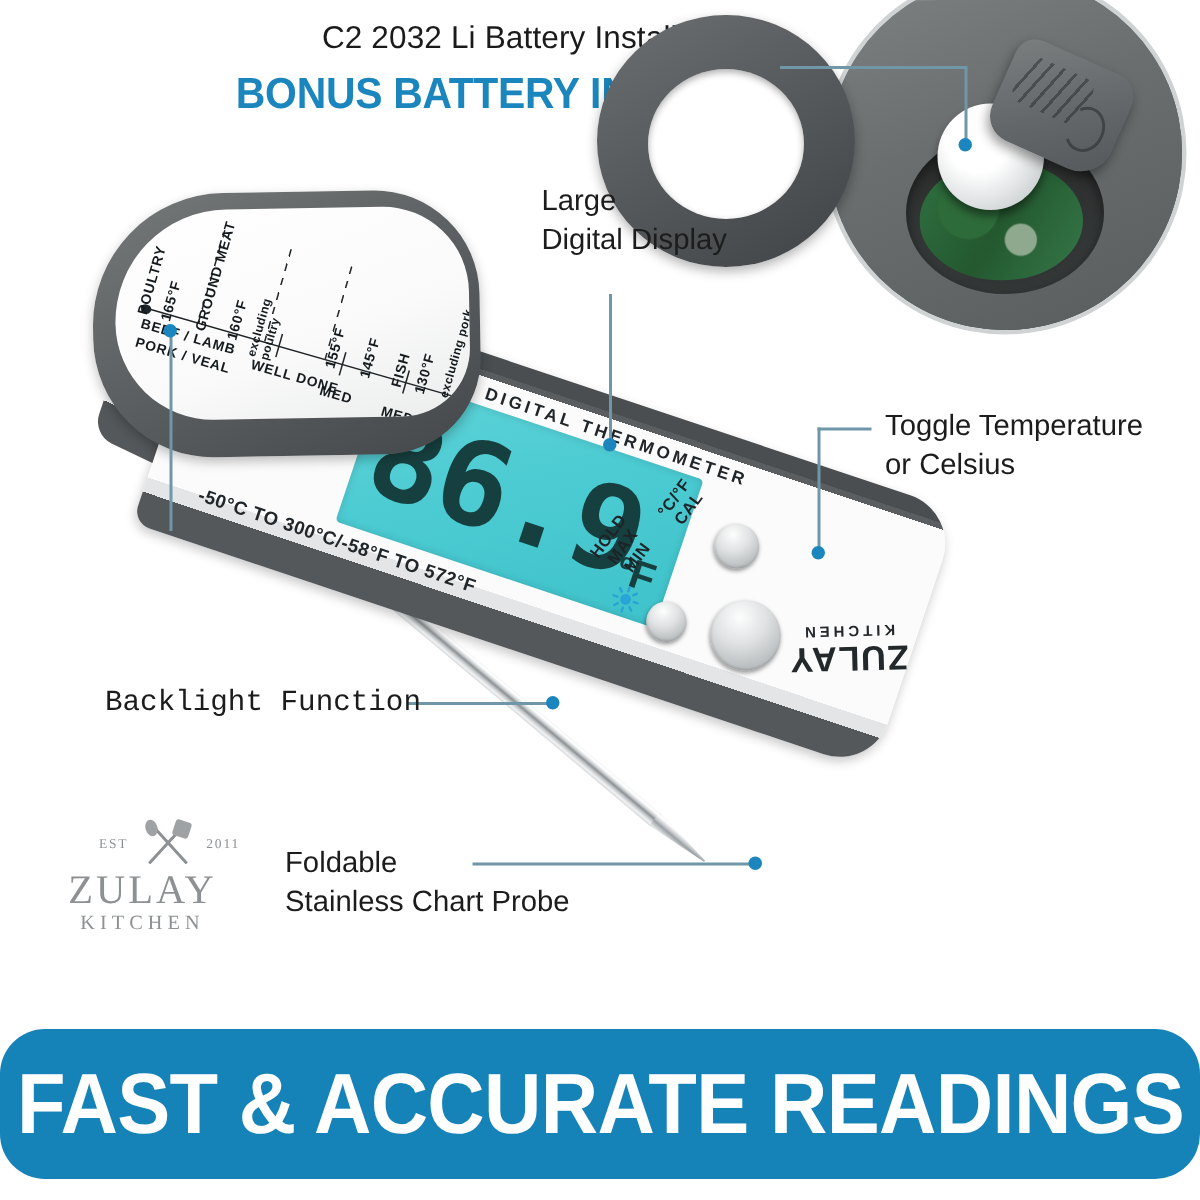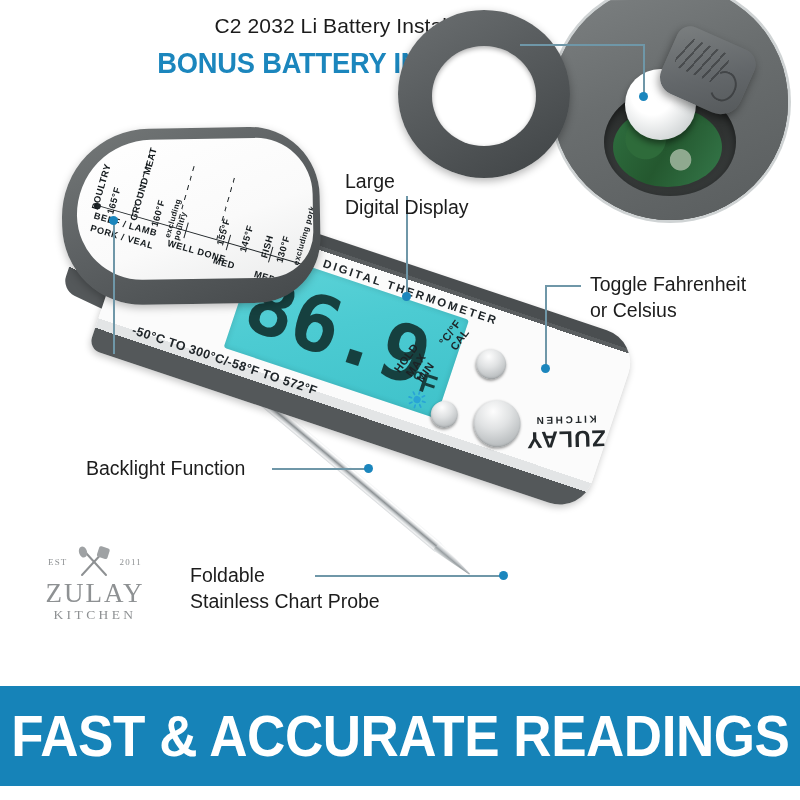--- a/index.html
+++ b/index.html
@@ -29,21 +29,21 @@
     text-align: center;
     font-size: 29px; font-weight: 700; letter-spacing: -0.2px;
     color: #1b86bd;
     transform: scaleX(.94); transform-origin: center top;
   }
 
   
   .banner {
     position: absolute; left: 0; top: 686px; width: 800px; height: 100px;
     background: #1683b8;
-    display: flex; align-items: center; justify-content: center;
+    display: flex; align-items: center; justify-content: center; border-radius: 30px;
   }
   .banner-text {
     color: #ffffff; font-size: 57px; font-weight: 700;
     letter-spacing: -0.5px; transform: scaleX(.93);
     white-space: nowrap; line-height: 1;
   }
 
   
   .callout {
     position: absolute; font-size: 19.5px; line-height: 1.32;
@@ -295,21 +295,21 @@
     position: absolute; font-size: 9.2px; font-weight: 700;
     color: #141a1d; letter-spacing: .6px; white-space: nowrap;
     text-align: center; line-height: 1.25;
   }
 
   
   .brand-logo {
     position: absolute; left: 30px; top: 545px; width: 130px;
     text-align: center; color: #8e9193;
   }
-  .bl-row { display: flex; align-items: center; justify-content: center; gap: 6px; height: 34px; }
+  .bl-row { display: flex; align-items: center; justify-content: flex-end; gap: 6px; height: 34px; }
   .bl-est { font-size: 9px; letter-spacing: 1.2px; font-family: "Liberation Serif", serif; }
   .bl-name {
     font-size: 27px; letter-spacing: 2px; line-height: 1.05;
     font-family: "Liberation Serif", serif; font-weight: 400;
   }
   .bl-kitchen {
     font-size: 13.5px; letter-spacing: 3.4px;
     font-family: "Liberation Serif", serif;
   }
 </style>
@@ -445,28 +445,28 @@
 
   <div class="lead lead-v" style="left:113px; top:222px; height:132px;"></div>
   <div class="lead-dot" style="left:109px; top:216px;"></div>
 
   <div class="lead lead-h" style="left:272px; top:468px; width:96px;"></div>
   <div class="lead-dot" style="left:364px; top:464px;"></div>
 
   <div class="lead lead-h" style="left:315px; top:575px; width:188px;"></div>
   <div class="lead-dot" style="left:499px; top:571px;"></div>
 
-  <div class="callout" style="left:345px; top:122px;margin-top:47px;">Large
+  <div class="callout" style="left:361px; top:122px;">Large
 Digital Display</div>
 
-  <div class="callout" style="left:590px; top:272px;">Toggle Fahrenheit
+  <div class="callout" style="left:590px; top:272px;">Toggle Temperature
 or Celsius</div>
 
 
-  <div class="callout" style="left:86px; top:456px;">Backlight Function</div>
+  <div class="callout" style="left:70px; top:456px;font-family:Liberation Mono, monospace;">Backlight Function</div>
 
   <div class="callout" style="left:190px; top:563px;">Foldable
 Stainless Chart Probe</div>
 
   <div class="brand-logo">
     <div class="bl-row">
       <span class="bl-est">EST</span>
       <svg width="40" height="34" viewBox="0 0 40 34">
         <g stroke="#8e9193" stroke-width="2" stroke-linecap="round" fill="none">
           <line x1="8" y1="30" x2="30" y2="6"></line>

